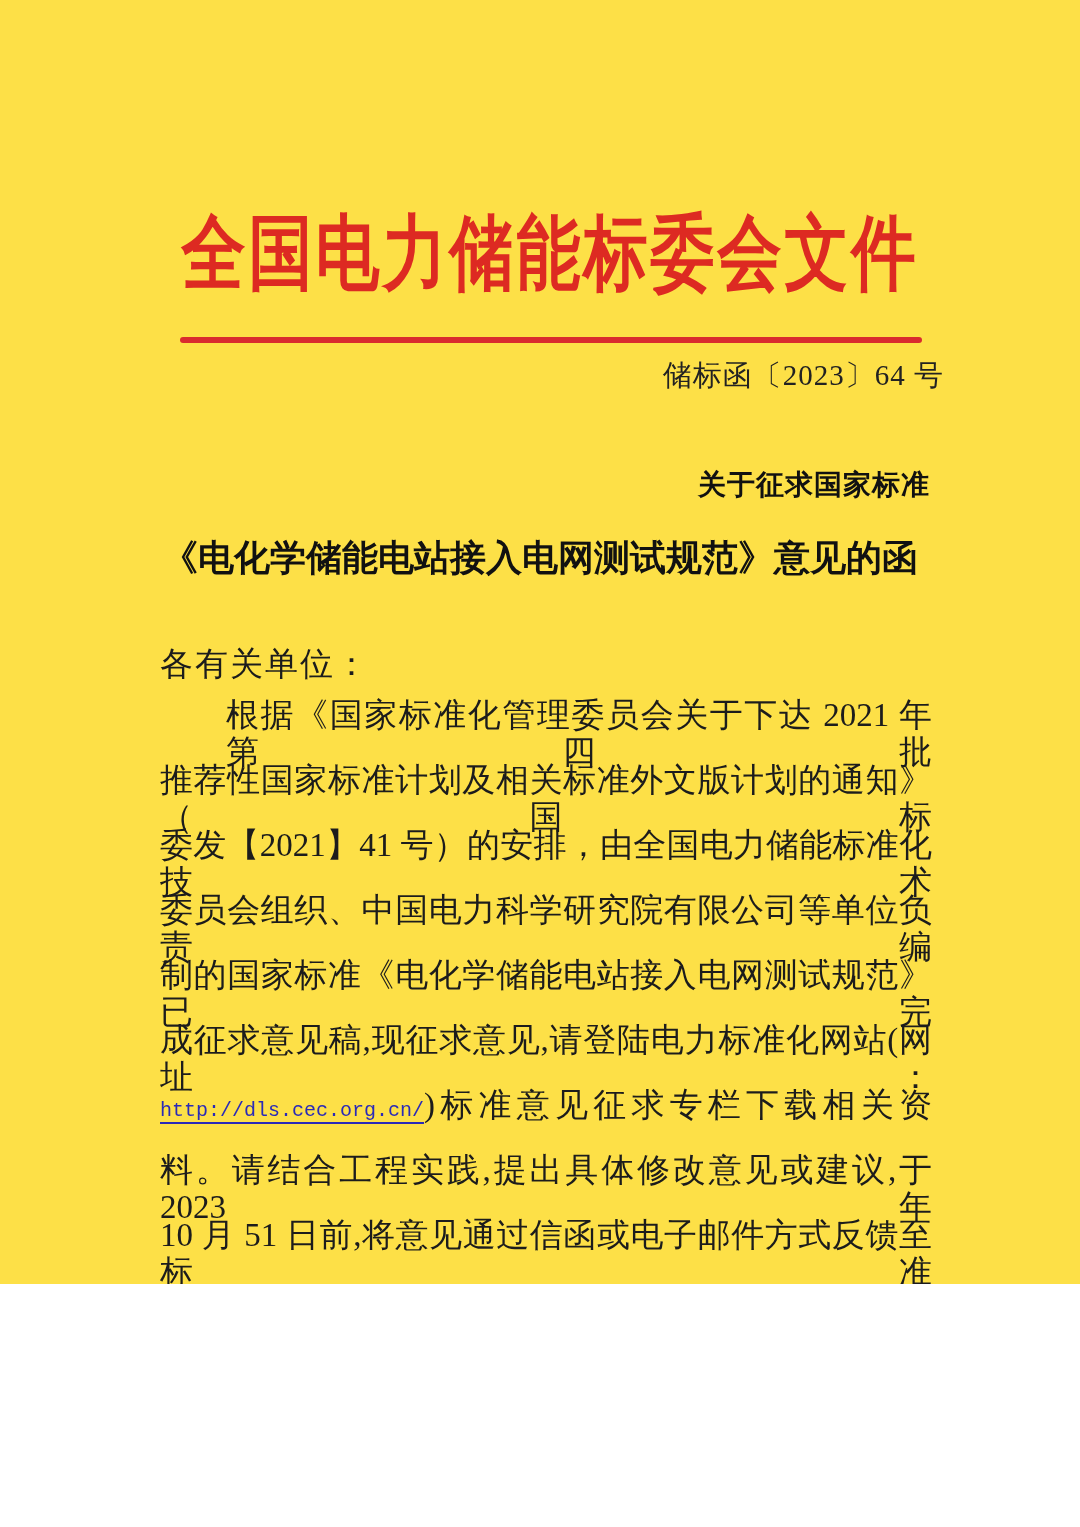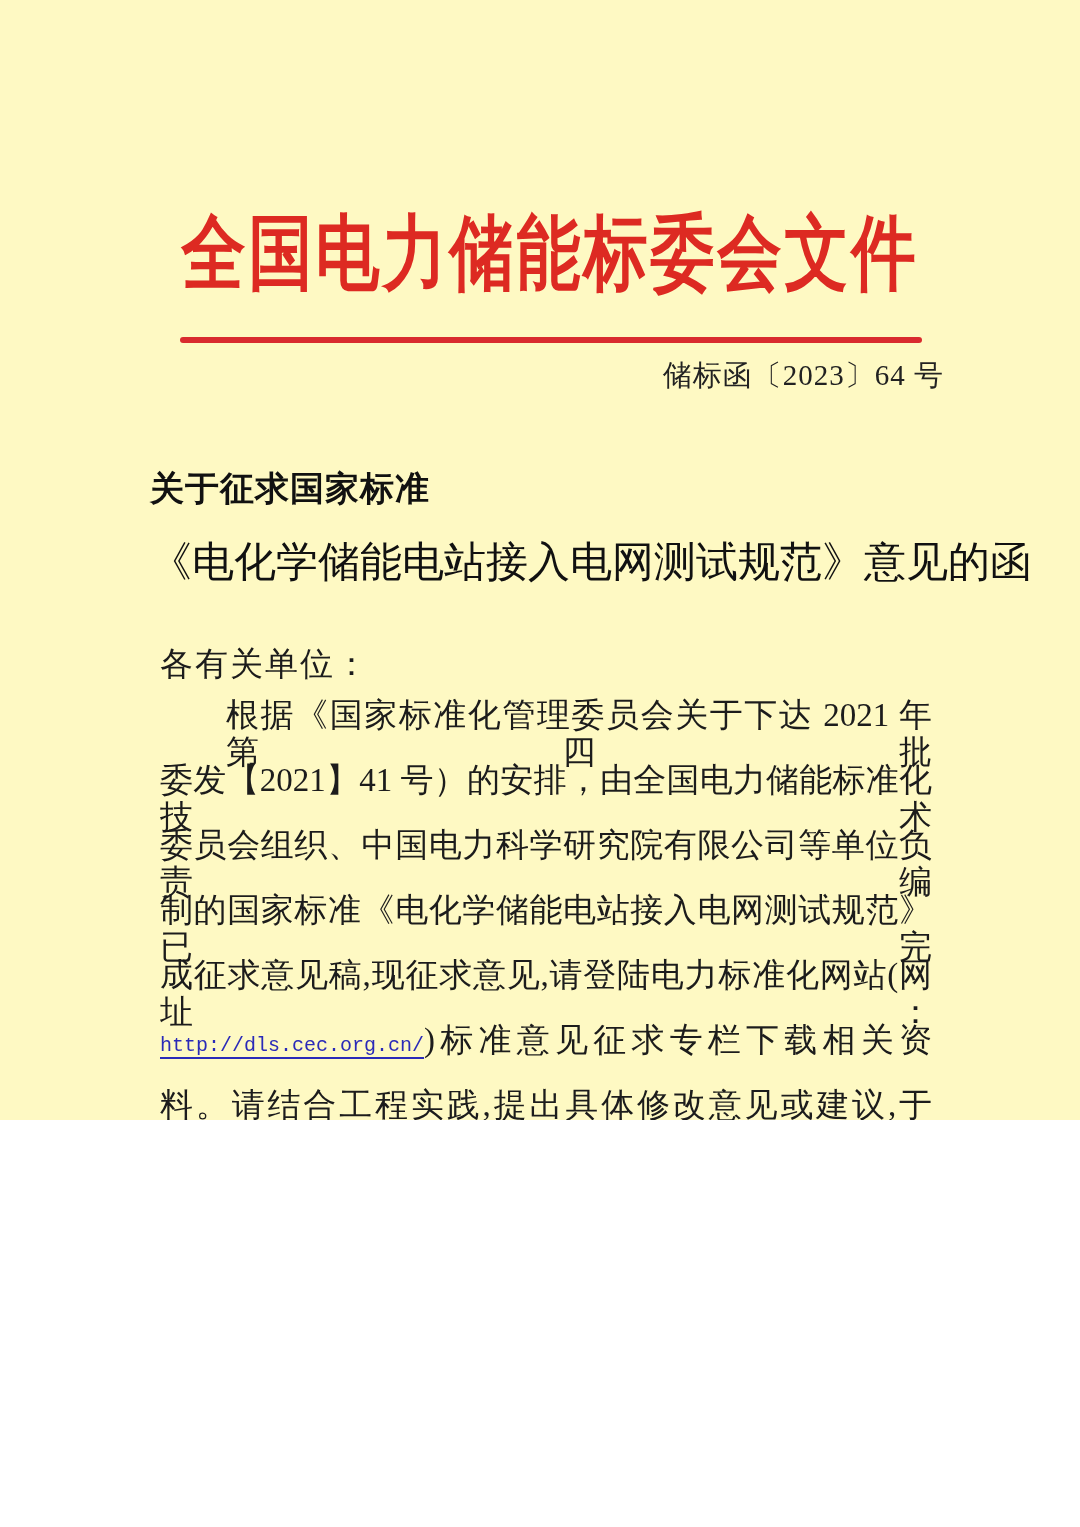--- a/index.html
+++ b/index.html
@@ -3,22 +3,22 @@
 <meta charset="utf-8">
 <style>
   html, body {
     margin: 0;
     padding: 0;
     background: #ffffff;
   }
   .page {
     position: relative;
     width: 1080px;
-    height: 1120px;
-    background: #fef9c3;
+    height: 1284px;
+    background: #fde047;
     font-family: "Liberation Serif", serif;
     color: #1a1a1a;
     overflow: hidden;
   }
   
   .header-title {
     position: absolute;
     top: 198px;
     left: 170px;
     width: 760px;
@@ -47,35 +47,35 @@
     font-size: 29px;
     color: #222;
     letter-spacing: 1px;
     white-space: nowrap;
   }
   .title-line-1 {
     position: absolute;
     top: 466px;
     left: 150px;
     width: 780px;
-    text-align: left;
-    font-size: 34px;
+    text-align: right;
+    font-size: 28px;
     font-weight: bold;
     letter-spacing: 1px;
     color: #111;
     white-space: nowrap;
   }
   .title-line-2 {
     position: absolute;
     top: 534px;
     left: 150px;
     width: 780px;
     text-align: center;
-    font-size: 42px;
-    font-weight: normal;
+    font-size: 36px;
+    font-weight: bold;
     color: #111;
     white-space: nowrap;
   }
   .body-text {
     position: absolute;
     top: 632px;
     left: 160px;
     width: 772px;
     font-size: 33px;
     color: #1c1c1c;
@@ -117,20 +117,21 @@
   <div class="doc-number">储标函〔2023〕64 号</div>
 
   <div class="title-line-1">关于征求国家标准</div>
 
   <div class="title-line-2">《电化学储能电站接入电网测试规范》意见的函</div>
 
   <div class="body-text">
     <div class="salutation">各有关单位：</div>
 
   <div class="body-line just indent"><span>根据《国家标准化管理委员会关于下达 2021 年第四批</span></div>
+      <div class="body-line just"><span>推荐性国家标准计划及相关标准外文版计划的通知》（国标</span></div>
       <div class="body-line just"><span>委发【2021】41 号）的安排，由全国电力储能标准化技术</span></div>
       <div class="body-line just"><span>委员会组织、中国电力科学研究院有限公司等单位负责编</span></div>
       <div class="body-line just"><span>制的国家标准《电化学储能电站接入电网测试规范》已完</span></div>
       <div class="body-line just"><span>成征求意见稿,现征求意见,请登陆电力标准化网站(网址：</span></div>
       <div class="body-line just"><span class="url-link">http://dls.cec.org.cn/</span><span>)标准意见征求专栏下载相关资</span></div>
       <div class="body-line just"><span>料。请结合工程实践,提出具体修改意见或建议,于 2023 年</span></div>
       <div class="body-line just"><span>10 月 51 日前,将意见通过信函或电子邮件方式反馈至标准</span></div>
       <div class="body-line"><span>编制组。</span></div>
     </div>
 

